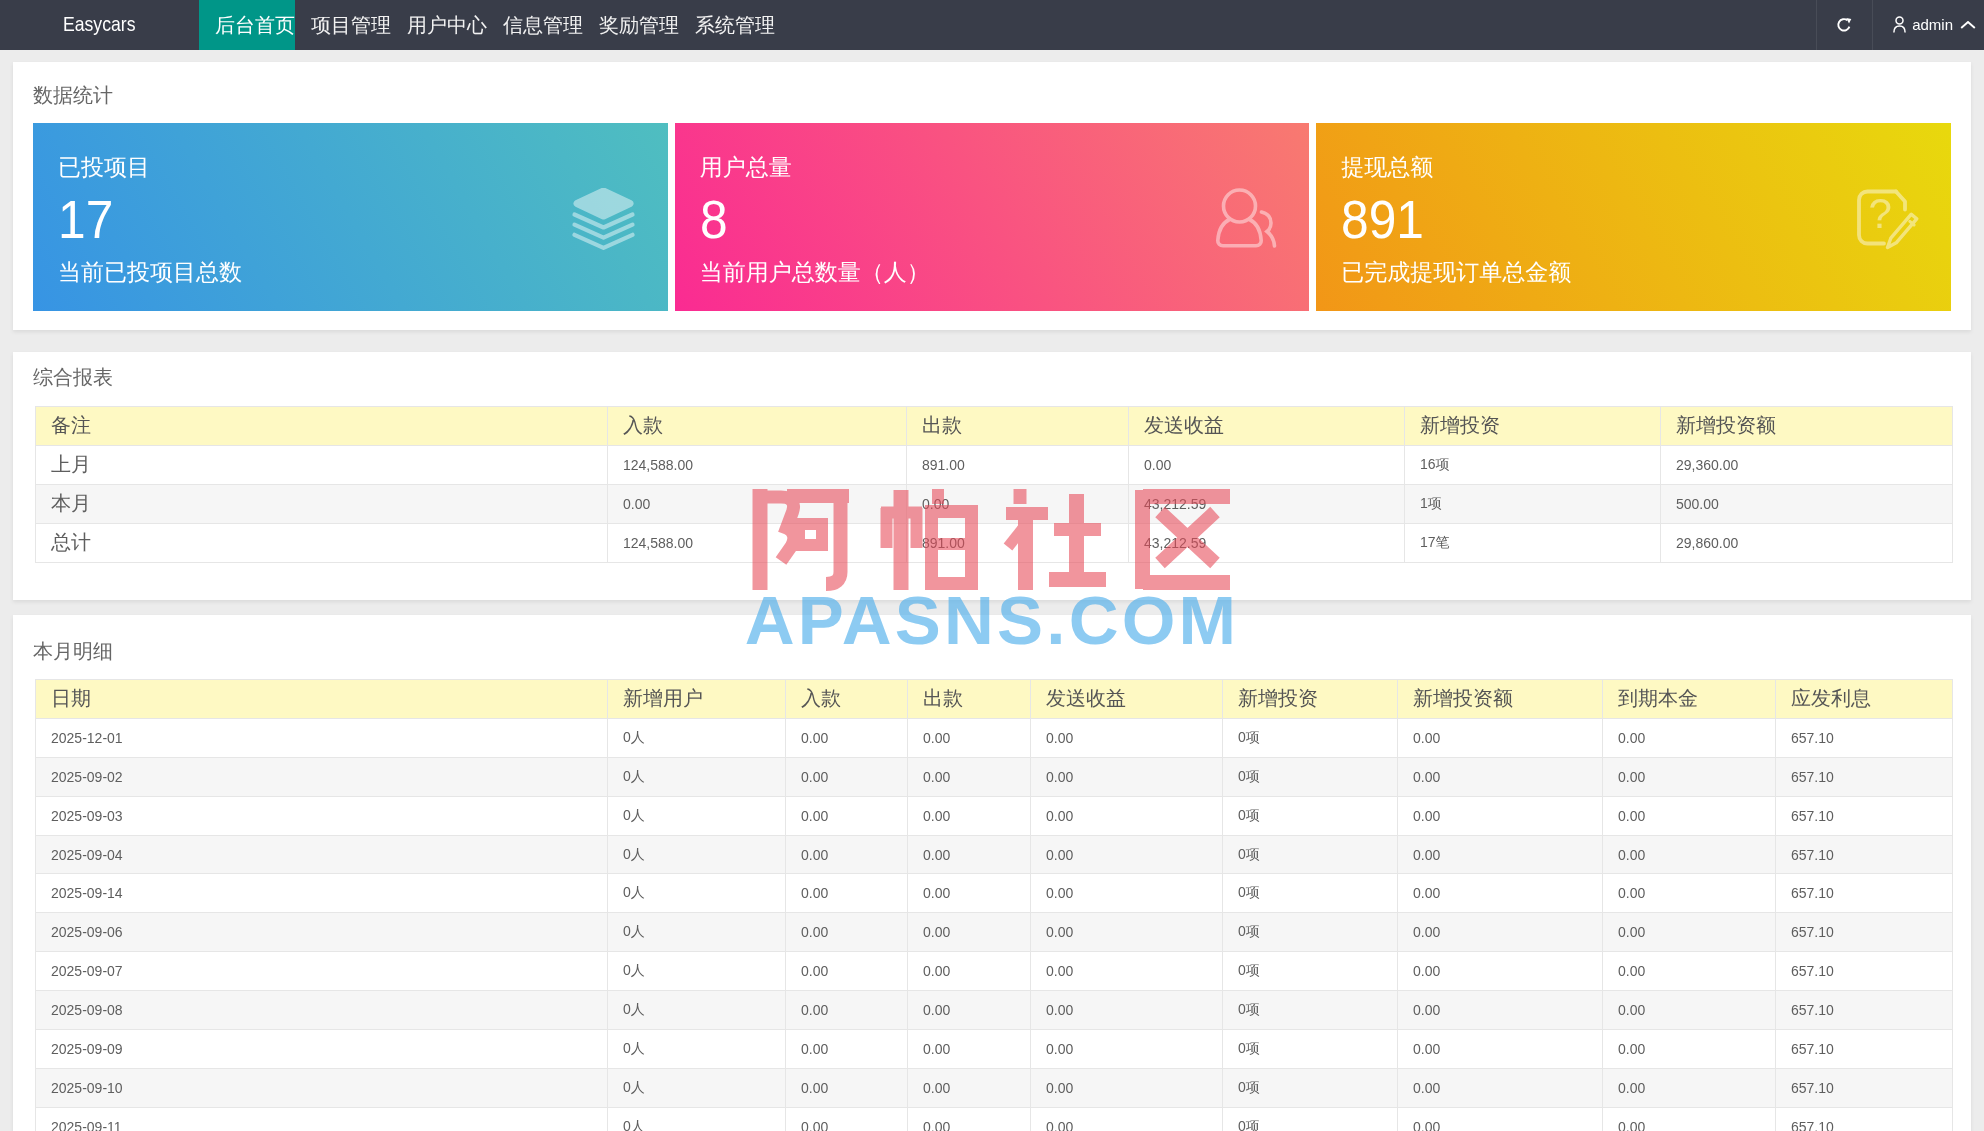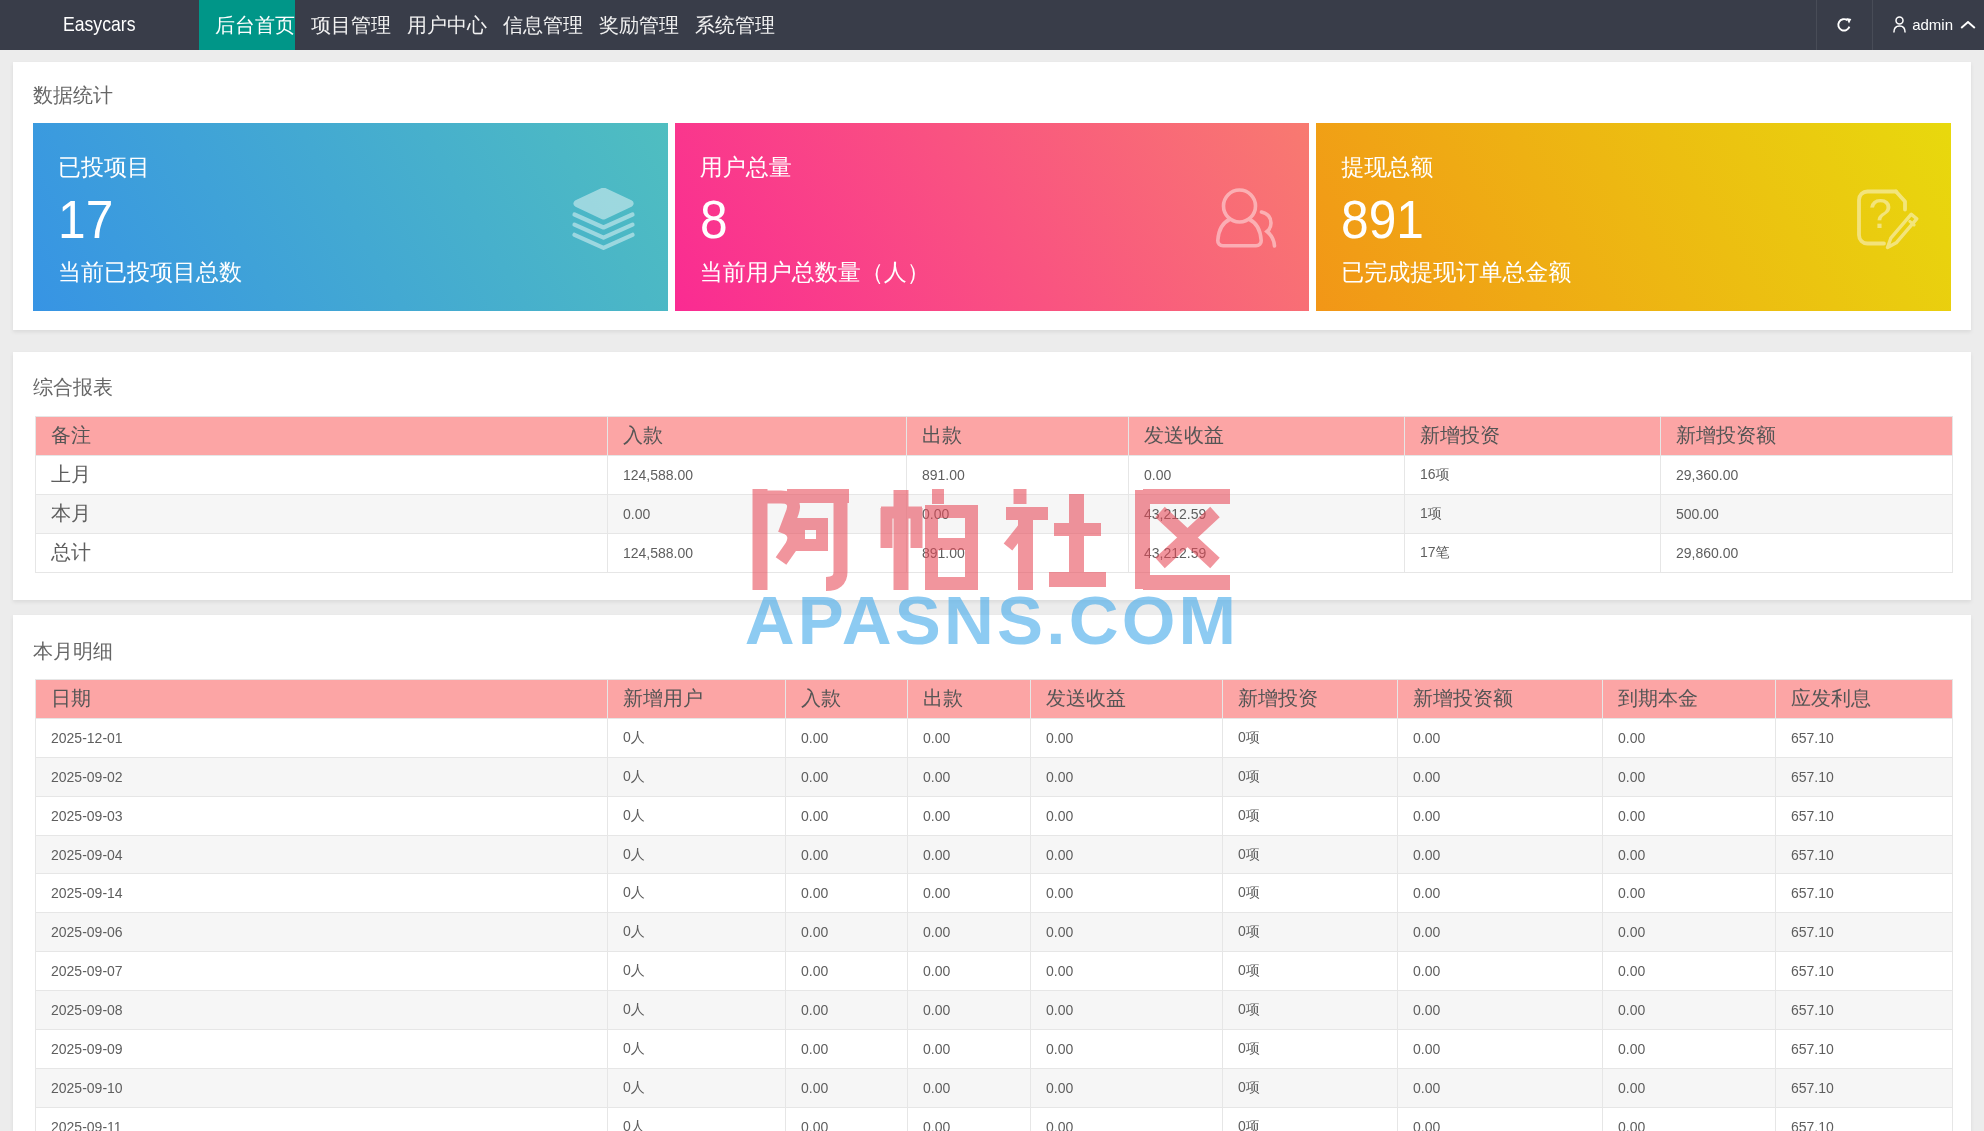--- a/index.html
+++ b/index.html
@@ -27,21 +27,21 @@
 .card .ico { position:absolute; right:31px; top:65px; width:67px; height:62px; opacity:.45; }
 .c1 { background:linear-gradient(60deg,#3794e4,#4fbec0); }
 .c2 { background:linear-gradient(60deg,#fa2b92,#f87a70); }
 .c3 { background:linear-gradient(60deg,#8140d6,#c338e4); }
 .c4 { background:linear-gradient(60deg,#f29617,#e8d90d); }
 
 table { border-collapse:collapse; table-layout:fixed; width:1917px; margin:21px 18px 0 22px;
   font-size:14px; color:#5e5e5e; }
 th, td { border:1px solid #e6e6e6; text-align:left; font-weight:normal;
   padding:0 0 0 15px; height:38.9px; }
-thead th { background:#fca5a5; color:#555; font-size:20px; }
+thead th { background:#fef9c3; color:#555; font-size:20px; }
 tbody tr:nth-child(even) td { background:#f6f6f6; }
 
 .wm { position:absolute; left:0; top:0; width:1984px; height:1131px; pointer-events:none; z-index:50; }
 .wmtext { position:absolute; left:0; top:581px; width:1984px; text-align:center;
   font-size:69px; font-weight:bold; letter-spacing:3.2px; color:rgba(80,175,235,.65); }
 </style>
 </head>
 <body>
 <div class="nav">
   <div class="logo"><span style="display:inline-block;transform:scale(.84,1);font-size:21px">Easycars</span></div>
@@ -103,21 +103,21 @@
           <path d="M57.8 26.2 L63.2 30.8 L42.7 54.8 L34 59.5 L37.3 50.2 Z" stroke-width="3.4"></path>
           <path d="M56.3 33.4 L60.6 37" stroke-width="3"></path>
         </g>
         <text x="15" y="40" font-size="42" fill="#fff" stroke="none" font-family="Liberation Sans, sans-serif">?</text>
       </svg>
     </div>
   </div>
 </div>
 
 <div class="panel" style="margin-top:22px; height:248px;">
-  <div class="ptitle" style="padding-top:28px">综合报表</div>
+  <div class="ptitle" style="padding-top:18px">综合报表</div>
   <table style="margin-top:22px">
     <colgroup>
         <col style="width:572px">
         <col style="width:299px">
         <col style="width:222px">
         <col style="width:276px">
         <col style="width:256px">
         <col style="width:292px">
       </colgroup>
     <thead>

